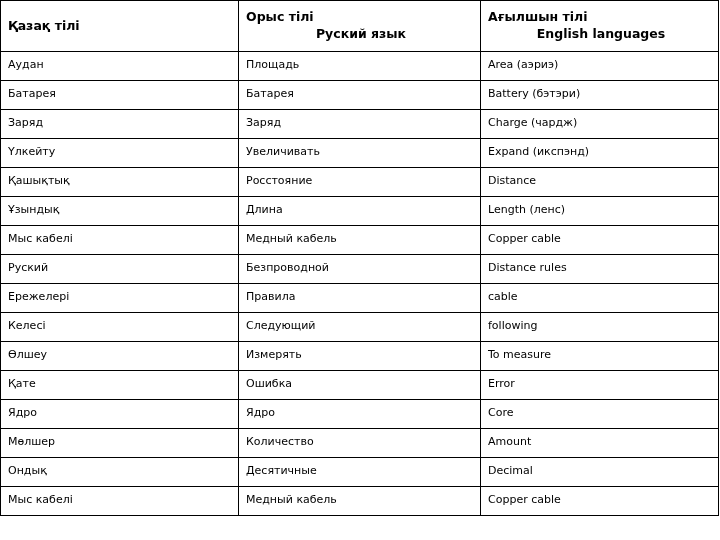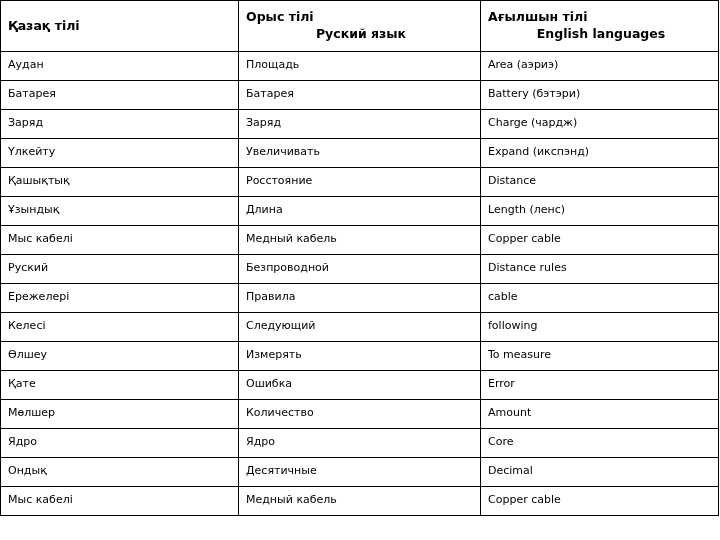--- a/index.html
+++ b/index.html
@@ -137,28 +137,28 @@
         <td>Өлшеу</td>
         <td>Измерять</td>
         <td>To measure</td>
       </tr>
       <tr>
         <td>Қате</td>
         <td>Ошибка</td>
         <td>Error</td>
       </tr>
       <tr>
+        <td>Ядро</td>
+        <td>Ядро</td>
+        <td>Core</td>
+      </tr>
+      <tr>
         <td>Мөлшер</td>
         <td>Количество</td>
         <td>Amount</td>
-      </tr>
-      <tr>
-        <td>Ядро</td>
-        <td>Ядро</td>
-        <td>Core</td>
       </tr>
       <tr>
         <td>Ондық</td>
         <td>Десятичные</td>
         <td>Decimal</td>
       </tr>
       <tr>
         <td>Мыс кабелі</td>
         <td>Медный кабель</td>
         <td>Copper cable</td>

